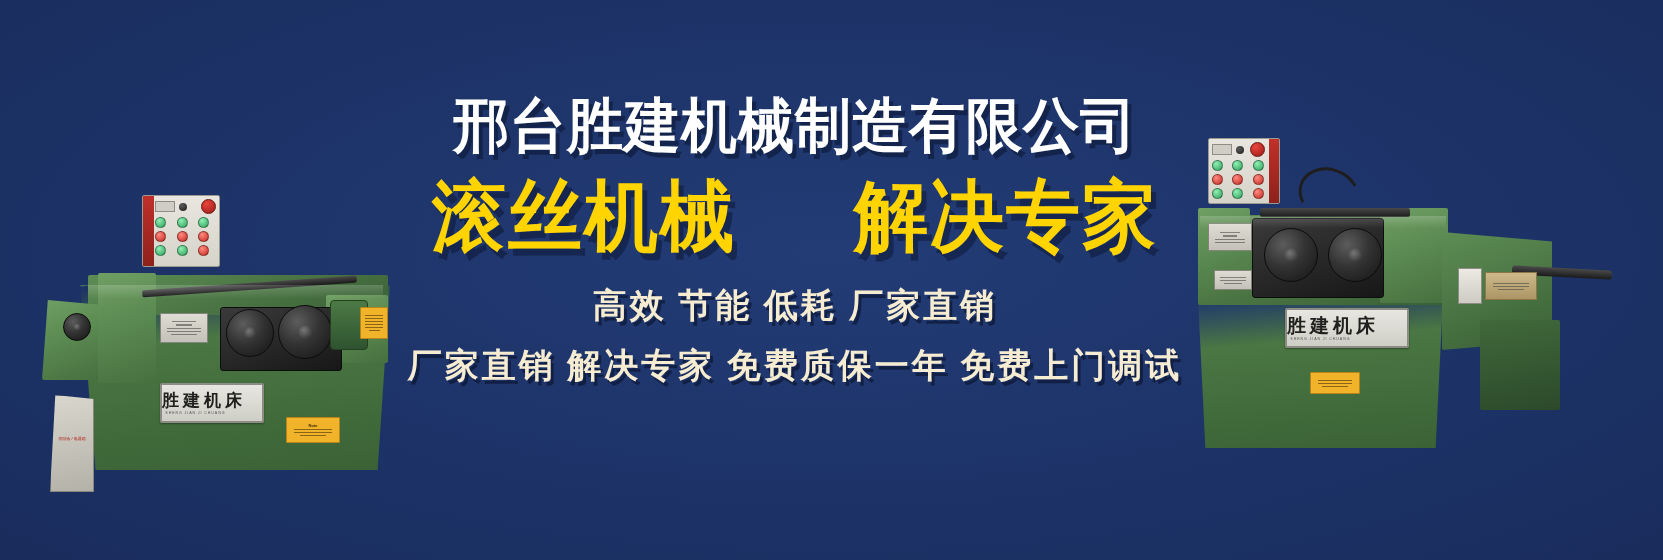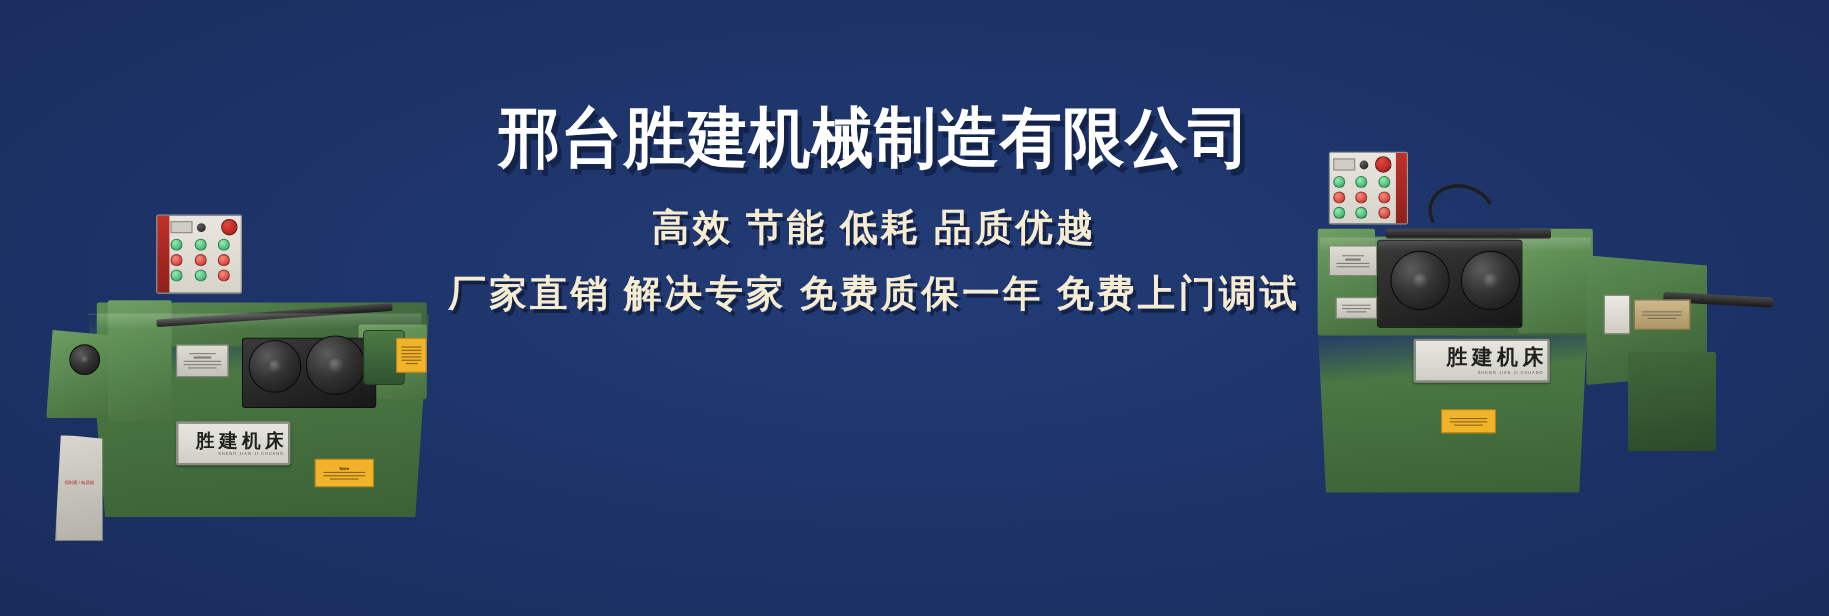--- a/index.html
+++ b/index.html
@@ -65,21 +65,21 @@
   .estop{width:13px;height:13px;border-radius:50%;background:radial-gradient(circle at 35% 30%,#e8453c,#9b1b16);border:1px solid #6d140f;margin-left:auto;}
   .btn-grid{display:grid;grid-template-columns:repeat(3,1fr);gap:3px 4px;}
   .bt{width:9px;height:9px;border-radius:50%;border:1px solid rgba(0,0,0,.35);}
   .bt.g{background:radial-gradient(circle at 35% 30%,#8ff0b4,#2f9e58);}
   .bt.r{background:radial-gradient(circle at 35% 30%,#ff8a80,#c32a22);}
 
   
   .nameplate{
     position:absolute;background:linear-gradient(180deg,#e7e6e0,#cfcec6);
     border:2px solid #8d8c84;border-radius:2px;
-    display:flex;flex-direction:column;align-items:flex-end;justify-content:center;
+    display:flex;flex-direction:column;align-items:flex-start;justify-content:center;
     box-shadow:0 1px 2px rgba(0,0,0,.35);
   }
   .np-cn{font-family:"Liberation Serif","DejaVu Serif",serif;font-weight:bold;color:#20201e;letter-spacing:4px;line-height:1;}
   .np-py{color:#55544f;letter-spacing:1px;line-height:1;transform:scaleX(.9);}
 
   
   .ylabel{
     position:absolute;background:#f0b32a;border:1px solid #b9851a;border-radius:1px;
     display:flex;flex-direction:column;align-items:center;justify-content:center;
     padding:2px;box-sizing:border-box;overflow:hidden;
@@ -264,18 +264,23 @@
         <div class="ln"></div>
         <div class="ln" style="width:60%;"></div>
     </div>
 
     <div class="hilite" style="left:20px;top:96px;width:246px;height:12px;"></div>
   </div>
 
   <div class="text-block">
     <div class="company-name">邢台胜建机械制造有限公司</div>
 
-
-    <div class="tagline tagline-1">高效  节能  低耗  品质优越</div>
+    <div class="slogan-row">
+      <div class="slogan">滚丝机械</div>
+      <div class="slogan-gap"></div>
+      <div class="slogan">解决专家</div>
+    </div>
+
+    <div class="tagline tagline-1">高效  节能  低耗  厂家直销</div>
     <div class="tagline tagline-2">厂家直销  解决专家  免费质保一年  免费上门调试</div>
   </div>
 
 </div>
 
 </body></html>

